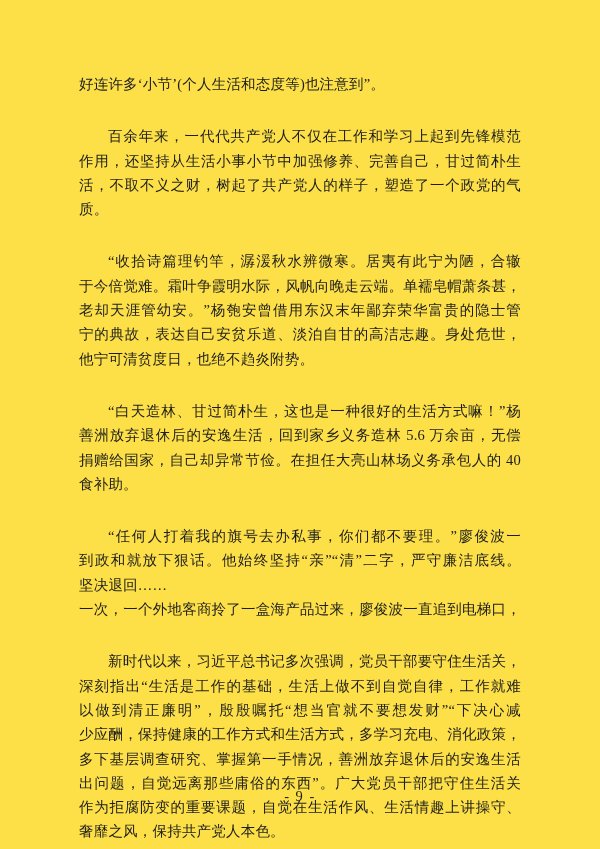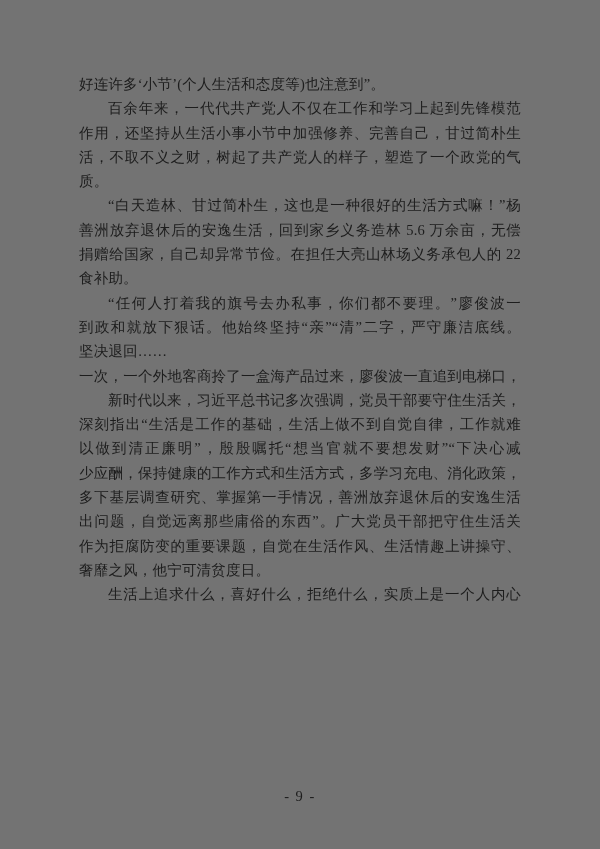--- a/index.html
+++ b/index.html
@@ -12,42 +12,42 @@
     height: 849px;
     position: relative;
     font-family: "Liberation Serif", "DejaVu Serif", serif;
     overflow: hidden;
   }
   .page {
     position: absolute;
     left: 0; top: 0;
     width: 600px;
     height: 849px;
-    background: #737373;
+    background: #fde047;
   }
   .text-block {
     position: absolute;
     left: 79px;
     top: 72px;
     width: 442px;
     font-size: 14.5px;
     line-height: 24.3px;
     color: #1d1d1d;
     letter-spacing: 0.2px;
   }
   .paragraph { margin: 0; padding: 0; }
   .line {
     height: 24.3px;
     overflow: hidden;
     text-align: justify;
     text-align-last: left;
     white-space: normal;
   }
   .line.j { text-align-last: justify; }
-  .line.ind { text-indent: 2em; }
+  .line.ind { text-indent: 2em; margin-top: 28px; }
   .page-number {
     position: absolute;
     top: 788px;
     left: 0;
     width: 600px;
     text-align: center;
     font-size: 14.5px;
     color: #1d1d1d;
     letter-spacing: 1.5px;
   }
@@ -60,39 +60,46 @@
       <div class="paragraph">
         <div class="line">好连许多‘小节’(个人生活和态度等)也注意到”。</div>
       </div>
       <div class="paragraph">
         <div class="line ind j">百余年来，一代代共产党人不仅在工作和学习上起到先锋模范</div>
         <div class="line j">作用，还坚持从生活小事小节中加强修养、完善自己，甘过简朴生</div>
         <div class="line j">活，不取不义之财，树起了共产党人的样子，塑造了一个政党的气</div>
         <div class="line">质。</div>
       </div>
       <div class="paragraph">
+        <div class="line ind j">“收拾诗篇理钓竿，潺湲秋水辨微寒。居夷有此宁为陋，合辙</div>
+        <div class="line j">于今倍觉难。霜叶争霞明水际，风帆向晚走云端。单襦皂帽萧条甚，</div>
+        <div class="line j">老却天涯管幼安。”杨匏安曾借用东汉末年鄙弃荣华富贵的隐士管</div>
+        <div class="line j">宁的典故，表达自己安贫乐道、淡泊自甘的高洁志趣。身处危世，</div>
+        <div class="line">他宁可清贫度日，也绝不趋炎附势。</div>
+      </div>
+      <div class="paragraph">
         <div class="line ind j">“白天造林、甘过简朴生，这也是一种很好的生活方式嘛！”杨</div>
         <div class="line j">善洲放弃退休后的安逸生活，回到家乡义务造林 5.6 万余亩，无偿</div>
-        <div class="line j">捐赠给国家，自己却异常节俭。在担任大亮山林场义务承包人的 22</div>
+        <div class="line j">捐赠给国家，自己却异常节俭。在担任大亮山林场义务承包人的 40</div>
         <div class="line">食补助。</div>
       </div>
       <div class="paragraph">
         <div class="line ind j">“任何人打着我的旗号去办私事，你们都不要理。”廖俊波一</div>
         <div class="line j">到政和就放下狠话。他始终坚持“亲”“清”二字，严守廉洁底线。</div>
         <div class="line">坚决退回……</div>
         <div class="line j">一次，一个外地客商拎了一盒海产品过来，廖俊波一直追到电梯口，</div>
       </div>
       <div class="paragraph">
         <div class="line ind j">新时代以来，习近平总书记多次强调，党员干部要守住生活关，</div>
         <div class="line j">深刻指出“生活是工作的基础，生活上做不到自觉自律，工作就难</div>
         <div class="line j">以做到清正廉明”，殷殷嘱托“想当官就不要想发财”“下决心减</div>
         <div class="line j">少应酬，保持健康的工作方式和生活方式，多学习充电、消化政策，</div>
         <div class="line j">多下基层调查研究、掌握第一手情况，善洲放弃退休后的安逸生活</div>
         <div class="line j">出问题，自觉远离那些庸俗的东西”。广大党员干部把守住生活关</div>
         <div class="line j">作为拒腐防变的重要课题，自觉在生活作风、生活情趣上讲操守、</div>
-        <div class="line">奢靡之风，他宁可清贫度日。</div>
+        <div class="line">奢靡之风，保持共产党人本色。</div>
       </div>
       <div class="paragraph">
         <div class="line ind j">生活上追求什么，喜好什么，拒绝什么，实质上是一个人内心</div>
       </div>
     </div>
   <div class="page-number">- 9 -</div>
 </div>
 
 </body></html>

